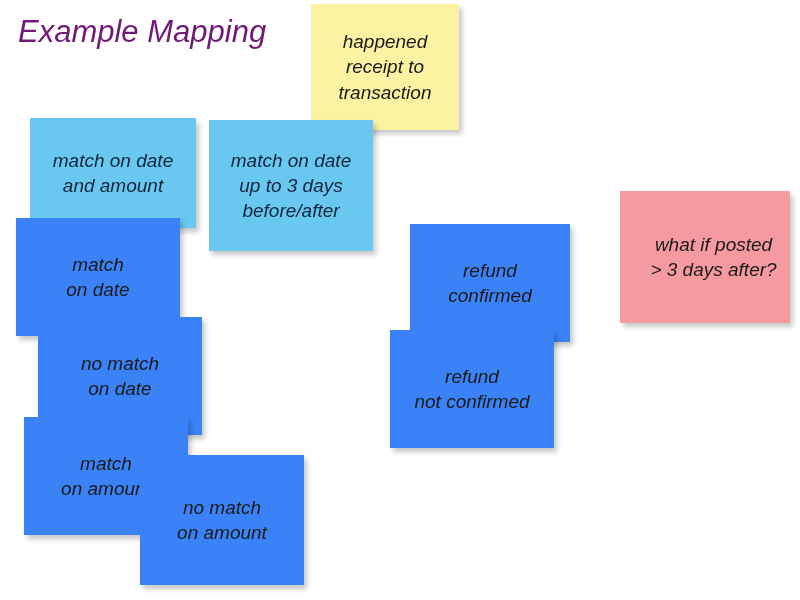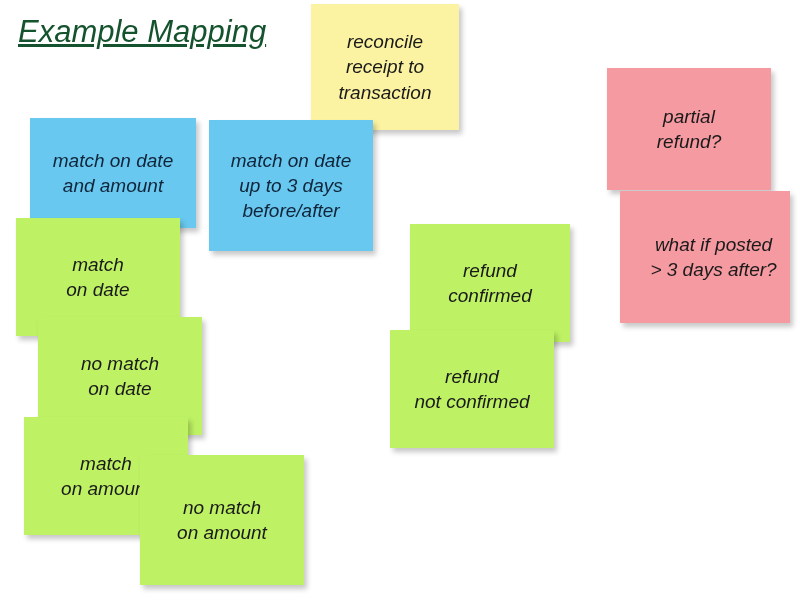--- a/index.html
+++ b/index.html
@@ -18,53 +18,52 @@
     width: 800px;
     height: 600px;
     background: #ffffff;
   }
   #page-title {
     position: absolute;
     left: 18px;
     top: 14px;
     font-size: 31px;
     font-style: italic;
-    color: #14532d;
+    color: #701a75;
     letter-spacing: 0px;
     white-space: nowrap;
-    text-decoration: underline;
   }
   .note {
     position: absolute;
     box-sizing: border-box;
     display: flex;
     align-items: center;
     justify-content: center;
     text-align: center;
     font-style: italic;
     color: #1a1a1a;
     line-height: 1.32;
     padding: 4px 6px;
     box-shadow: 3px 4px 5px rgba(0,0,0,0.22);
     white-space: pre-line;
   }
   .note-story   { background: #fbf3a2; }
   .note-rule    { background: #68c8ef; color:#10243a; }
-  .note-example { background: #bef264; }
+  .note-example { background: #3b82f6; }
   .note-question{ background: #f69aa2; }
   .fs-19 { font-size: 19px; }
 </style>
 </head>
 <body>
 
 <div id="board">
 
   <div id="page-title">Example Mapping</div>
 
-  <div class="note note-story fs-19" style="left:311px; top:4px; width:148px; height:126px; z-index:2;">reconcile
+  <div class="note note-story fs-19" style="left:311px; top:4px; width:148px; height:126px; z-index:2;">happened
 receipt to
 transaction</div>
 
   <div class="note note-rule fs-19" style="left:30px; top:118px; width:166px; height:110px; z-index:3;">match on date
 and amount</div>
 
   <div class="note note-rule fs-19" style="left:209px; top:120px; width:164px; height:131px; z-index:4;">match on date
 up to 3 days
 before/after</div>
 
@@ -80,19 +79,17 @@
 
   <div class="note note-example fs-19" style="left:140px; top:455px; width:164px; height:130px; z-index:8;">no match
 on amount</div>
 
   <div class="note note-example fs-19" style="left:410px; top:224px; width:160px; height:118px; z-index:5;">refund
 confirmed</div>
 
   <div class="note note-example fs-19" style="left:390px; top:330px; width:164px; height:118px; z-index:6;">refund
 not confirmed</div>
 
-  <div class="note note-question fs-19" style="left:607px; top:68px; width:164px; height:122px; z-index:3;">partial
-refund?</div>
 
   <div class="note note-question fs-19" style="left:620px; top:191px; width:170px; height:132px; z-index:4;padding-left:23px;">what if posted
 &gt; 3 days after?</div>
 
 </div>
 
 </body></html>

